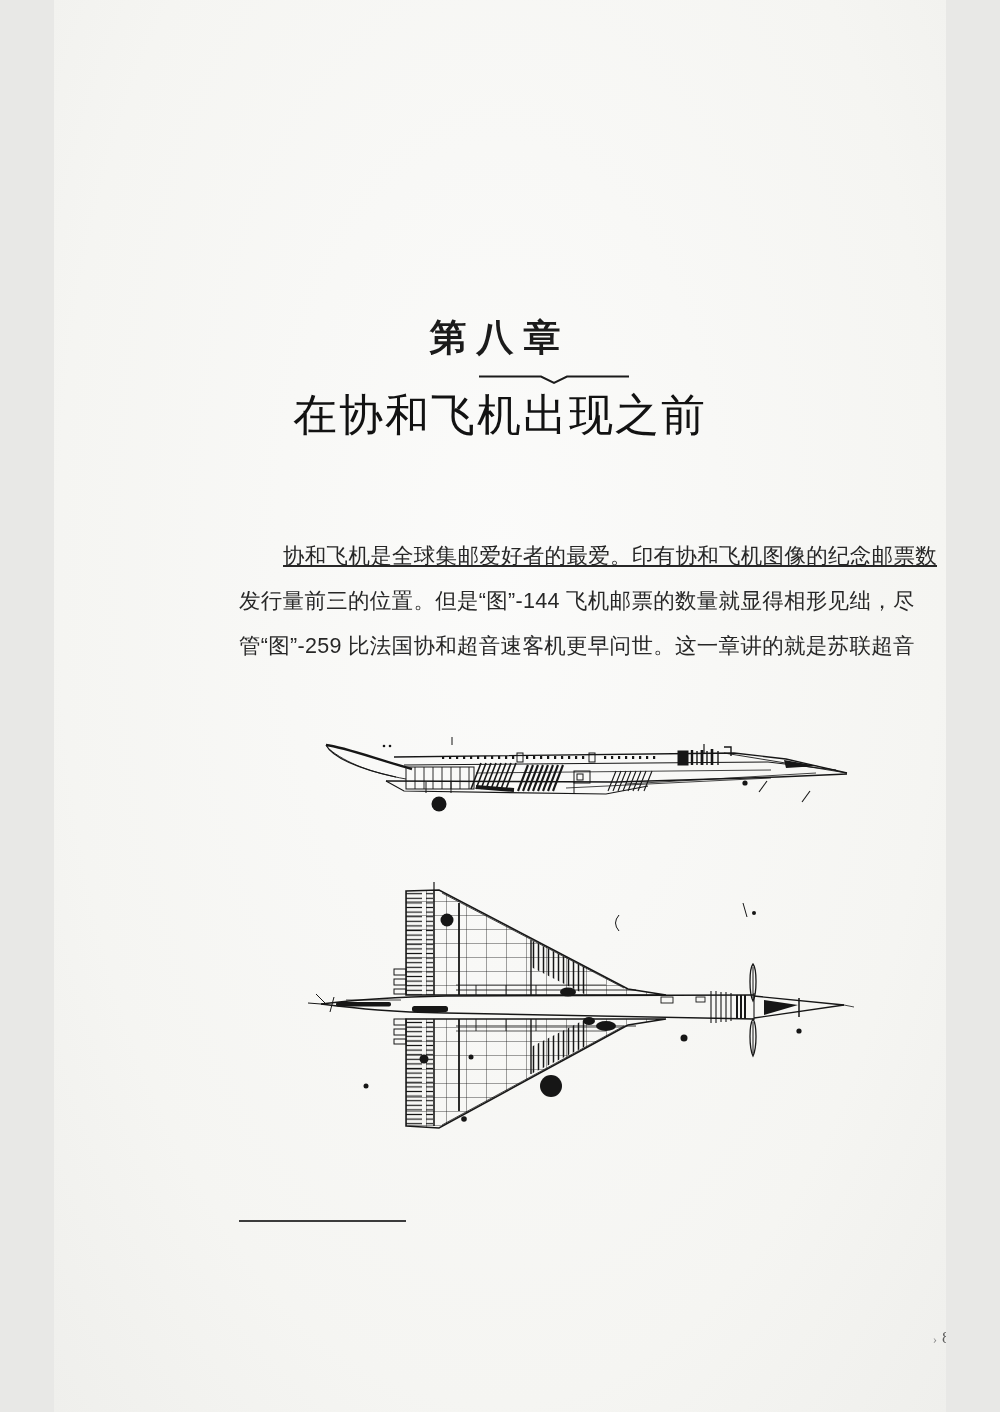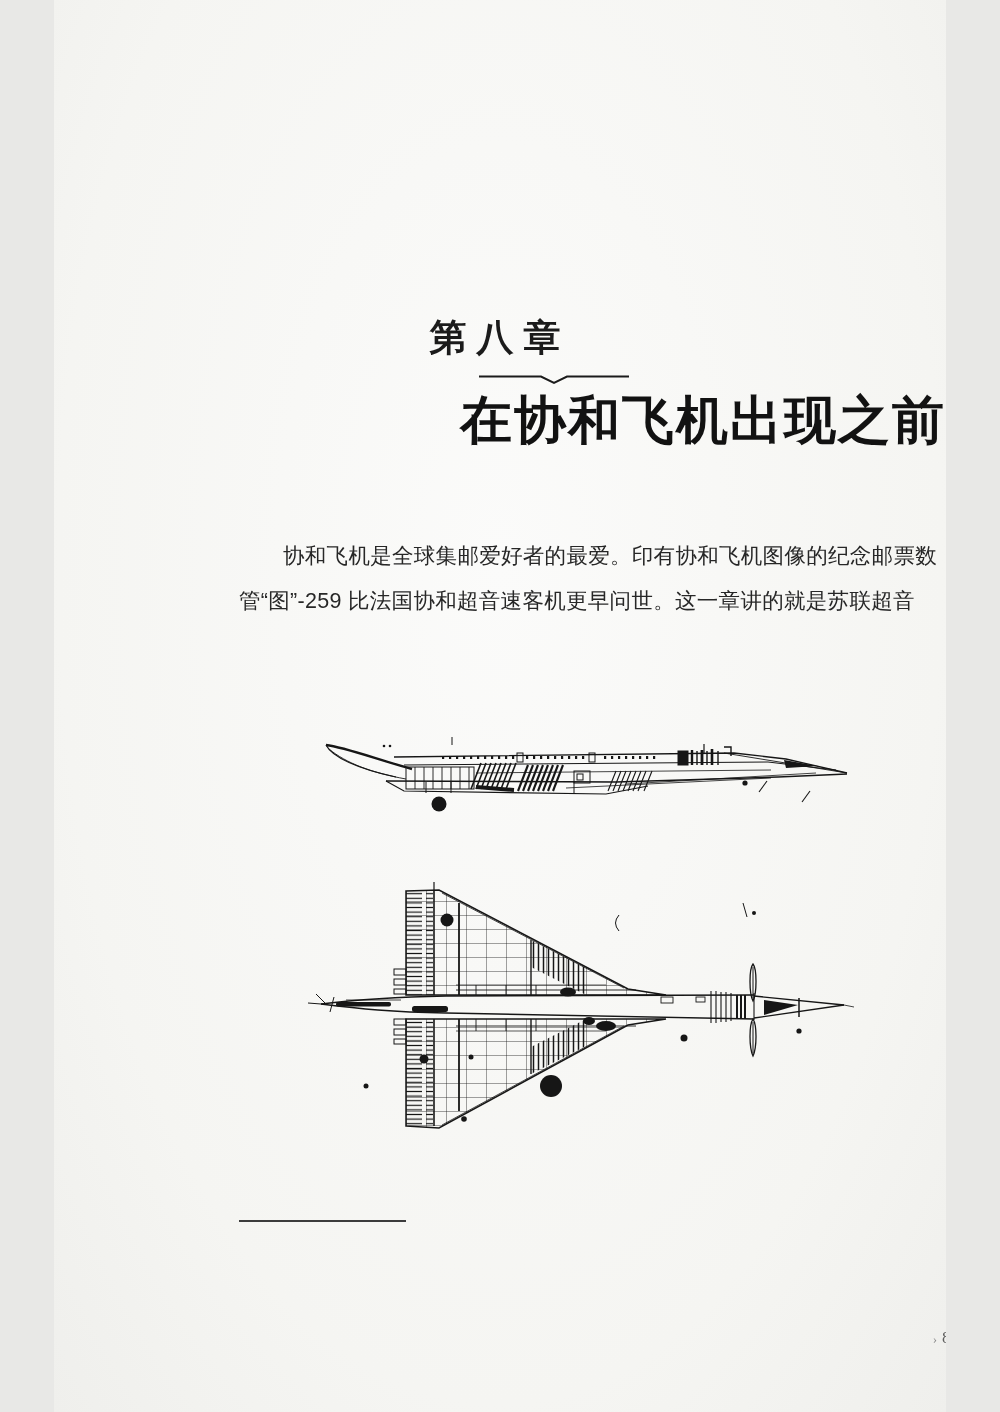--- a/index.html
+++ b/index.html
@@ -18,33 +18,33 @@
   .chapter-label{
     position:absolute; top:313px; left:0; width:100%;
     text-align:center;
     font-family:"Liberation Serif","DejaVu Serif",serif;
     font-size:37px; font-weight:600; letter-spacing:10px;
     color:#1b1b1b;
   }
   .divider{ position:absolute; top:369px; left:425px; width:150px; height:16px; }
   .chapter-title{
     position:absolute; top:386px; left:0; width:100%;
-    text-align:right;
+    text-align:center;
     font-family:"Liberation Serif","DejaVu Serif",serif;
-    font-size:52px; font-weight:700; letter-spacing:2px;
+    font-size:44px; font-weight:400; letter-spacing:2px;
     color:#121212;
   }
   .body-text{
     position:absolute; top:534px; left:185px; width:715px;
     font-size:21.5px; color:#272727;
   }
   .body-line{
     height:45px; line-height:45px; white-space:nowrap; letter-spacing:0.3px;
   }
-  .body-line.indent{ padding-left:44px; }
+  .body-line.indent{ padding-left:44px;text-decoration:underline; }
   .sup{
     display:inline-block; font-size:13px; position:relative; top:-9px;
     margin:0 1px; color:#2c2c2c;
   }
   .figure{ position:absolute; }
   .fig-side{ left:262px; top:729px; width:548px; height:100px; }
   .fig-top{ left:252px; top:873px; width:550px; height:258px; }
   .footnote-rule{
     position:absolute; left:185px; top:1220px; width:167px; height:2px; background:#3c3c3c;
   }
@@ -72,20 +72,21 @@
   <div class="divider">
     <svg width="150" height="16" viewBox="0 0 150 16">
       <path d="M0,7.5 H62 L75,14 L88,7.5 H150" stroke="#1b1b1b" stroke-width="2" fill="none"></path>
     </svg>
   </div>
 
   <div class="chapter-title">在协和飞机出现之前</div>
 
   <div class="body-text">
     <div class="body-line indent">协和飞机是全球集邮爱好者的最爱。印有协和飞机图像的纪念邮票数</div>
+    <div class="body-line">发行量前三的位置。但是“图”-144 飞机邮票的数量就显得相形见绌，尽</div>
     <div class="body-line">管“图”-259 比法国协和超音速客机更早问世。这一章讲的就是苏联超音</div>
   </div>
 
   <div class="figure fig-side">
     <svg width="548" height="100" viewBox="0 0 548 100">
 
       <path class="ln" d="M10,16 C28,18 60,30 96,40" stroke-width="2.4"></path>
       <path class="ln" d="M10,16 C16,28 42,40 80,48" stroke-width="1.2"></path>
       <path class="ln" d="M13,20 C30,34 56,44 90,50" stroke-width="0.9"></path>
 

